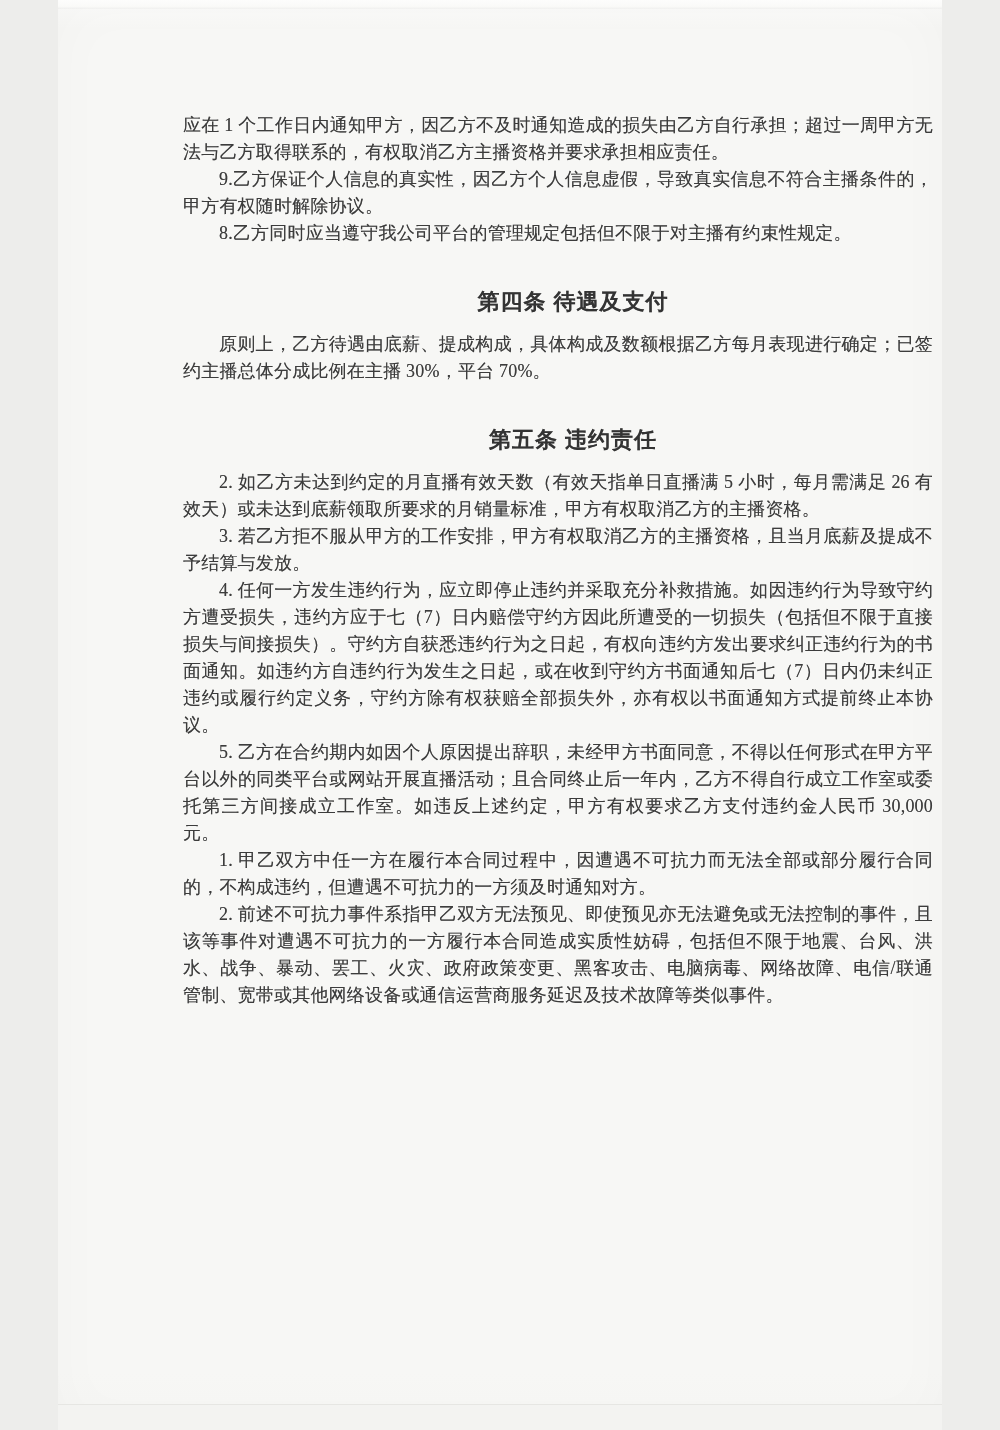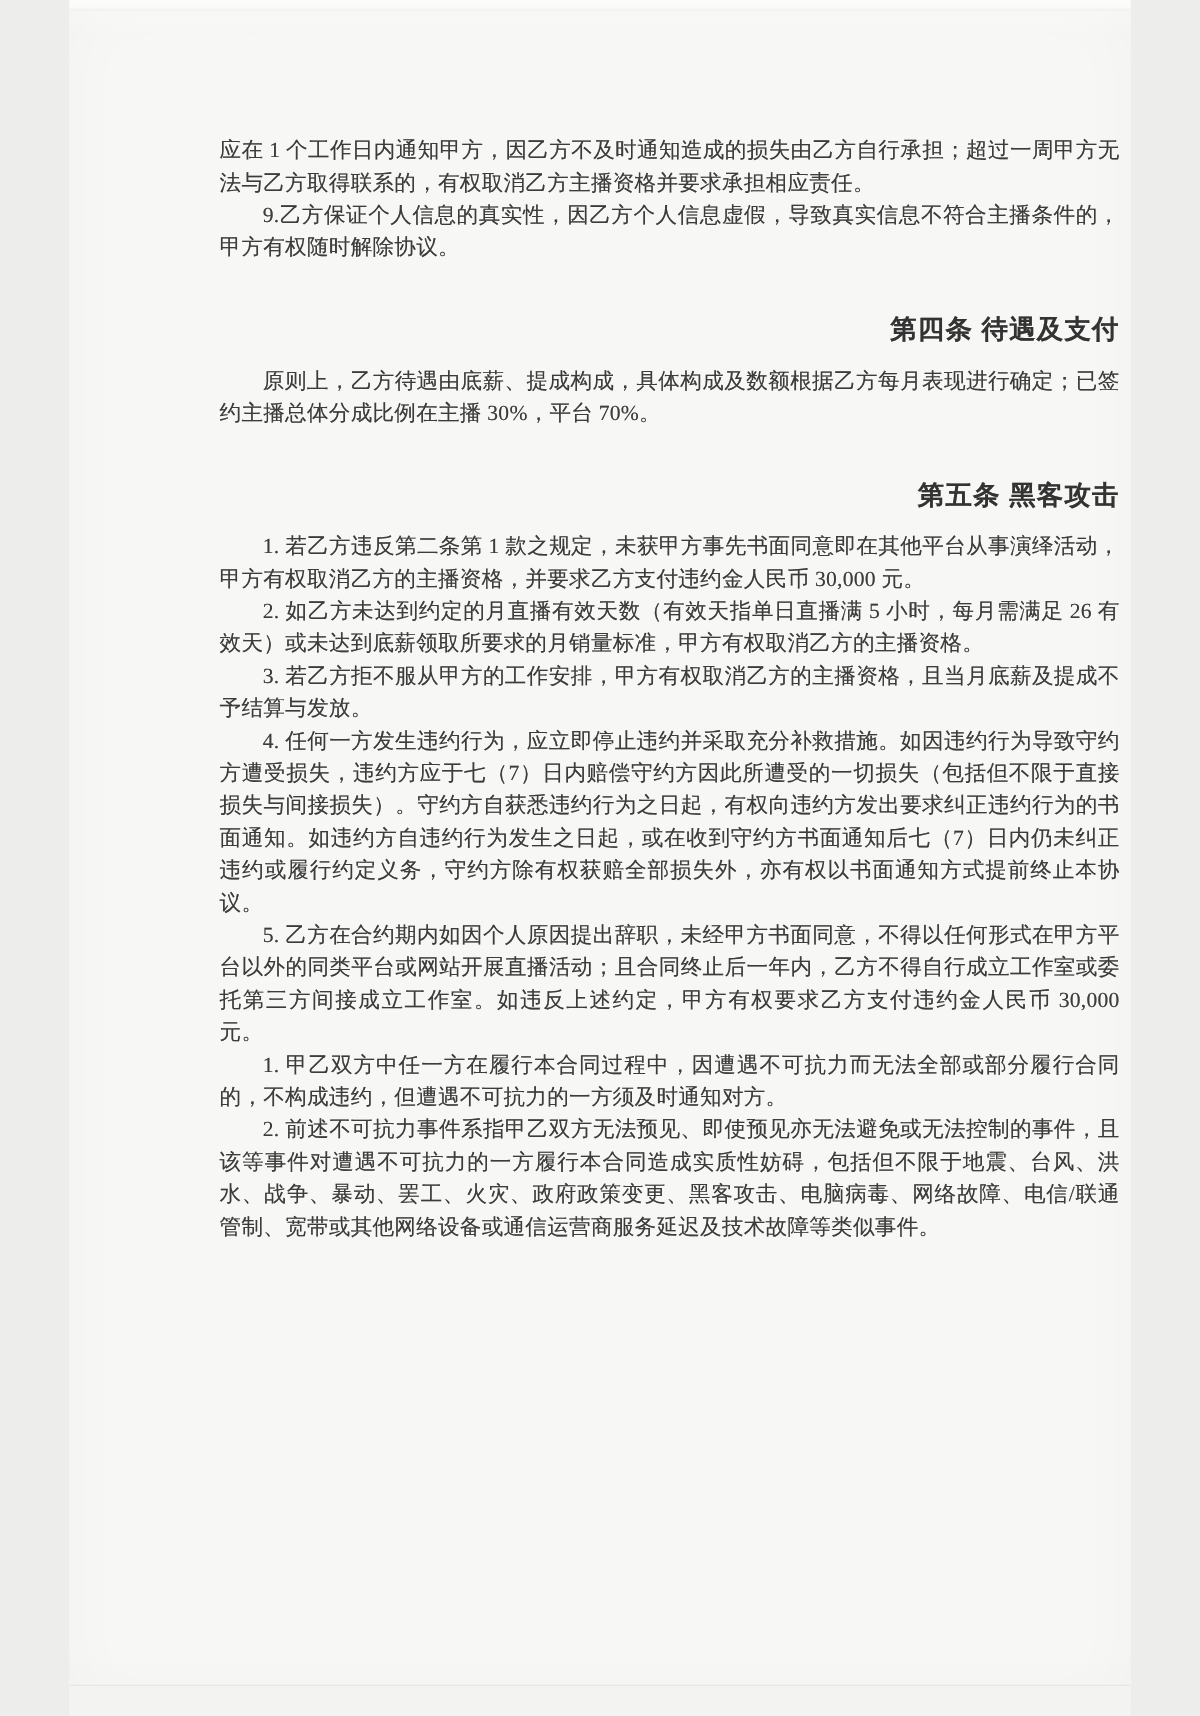--- a/index.html
+++ b/index.html
@@ -51,36 +51,36 @@
     text-indent: 2em;
   }
   .heading {
     margin: 40px 0 14px 0;
     padding-left: 30px;
     font-family: "Liberation Sans", "DejaVu Sans", sans-serif;
     font-size: 22px;
     line-height: 30px;
     font-weight: bold;
     color: #333333;
-    text-align: right;
+    text-align: center;
     letter-spacing: 1px;
   }
 </style>
 </head>
 <body>
 
 <div class="scan-page">
   <div class="page-top-edge"></div>
   <div class="doc-body" id="doc-body">
       <p class="para">应在 1 个工作日内通知甲方，因乙方不及时通知造成的损失由乙方自行承担；超过一周甲方无法与乙方取得联系的，有权取消乙方主播资格并要求承担相应责任。</p>
       <p class="para indent">9.乙方保证个人信息的真实性，因乙方个人信息虚假，导致真实信息不符合主播条件的，甲方有权随时解除协议。</p>
+      <p class="para indent">8.乙方同时应当遵守我公司平台的管理规定包括但不限于对主播有约束性规定。</p>
       <h2 class="heading">第四条 待遇及支付</h2>
       <p class="para indent">原则上，乙方待遇由底薪、提成构成，具体构成及数额根据乙方每月表现进行确定；已签约主播总体分成比例在主播 30%，平台 70%。</p>
-      <h2 class="heading">第五条 黑客攻击</h2>
-      <p class="para indent">1. 若乙方违反第二条第 1 款之规定，未获甲方事先书面同意即在其他平台从事演绎活动，甲方有权取消乙方的主播资格，并要求乙方支付违约金人民币 30,000 元。</p>
+      <h2 class="heading">第五条 违约责任</h2>
       <p class="para indent">2. 如乙方未达到约定的月直播有效天数（有效天指单日直播满 5 小时，每月需满足 26 有效天）或未达到底薪领取所要求的月销量标准，甲方有权取消乙方的主播资格。</p>
       <p class="para indent">3. 若乙方拒不服从甲方的工作安排，甲方有权取消乙方的主播资格，且当月底薪及提成不予结算与发放。</p>
       <p class="para indent">4. 任何一方发生违约行为，应立即停止违约并采取充分补救措施。如因违约行为导致守约方遭受损失，违约方应于七（7）日内赔偿守约方因此所遭受的一切损失（包括但不限于直接损失与间接损失）。守约方自获悉违约行为之日起，有权向违约方发出要求纠正违约行为的书面通知。如违约方自违约行为发生之日起，或在收到守约方书面通知后七（7）日内仍未纠正违约或履行约定义务，守约方除有权获赔全部损失外，亦有权以书面通知方式提前终止本协议。</p>
       <p class="para indent">5. 乙方在合约期内如因个人原因提出辞职，未经甲方书面同意，不得以任何形式在甲方平台以外的同类平台或网站开展直播活动；且合同终止后一年内，乙方不得自行成立工作室或委托第三方间接成立工作室。如违反上述约定，甲方有权要求乙方支付违约金人民币 30,000 元。</p>
       <p class="para indent">1. 甲乙双方中任一方在履行本合同过程中，因遭遇不可抗力而无法全部或部分履行合同的，不构成违约，但遭遇不可抗力的一方须及时通知对方。</p>
       <p class="para indent">2. 前述不可抗力事件系指甲乙双方无法预见、即使预见亦无法避免或无法控制的事件，且该等事件对遭遇不可抗力的一方履行本合同造成实质性妨碍，包括但不限于地震、台风、洪水、战争、暴动、罢工、火灾、政府政策变更、黑客攻击、电脑病毒、网络故障、电信/联通管制、宽带或其他网络设备或通信运营商服务延迟及技术故障等类似事件。</p>
     </div>
   <div class="page-bottom-edge"></div>
 </div>
 

